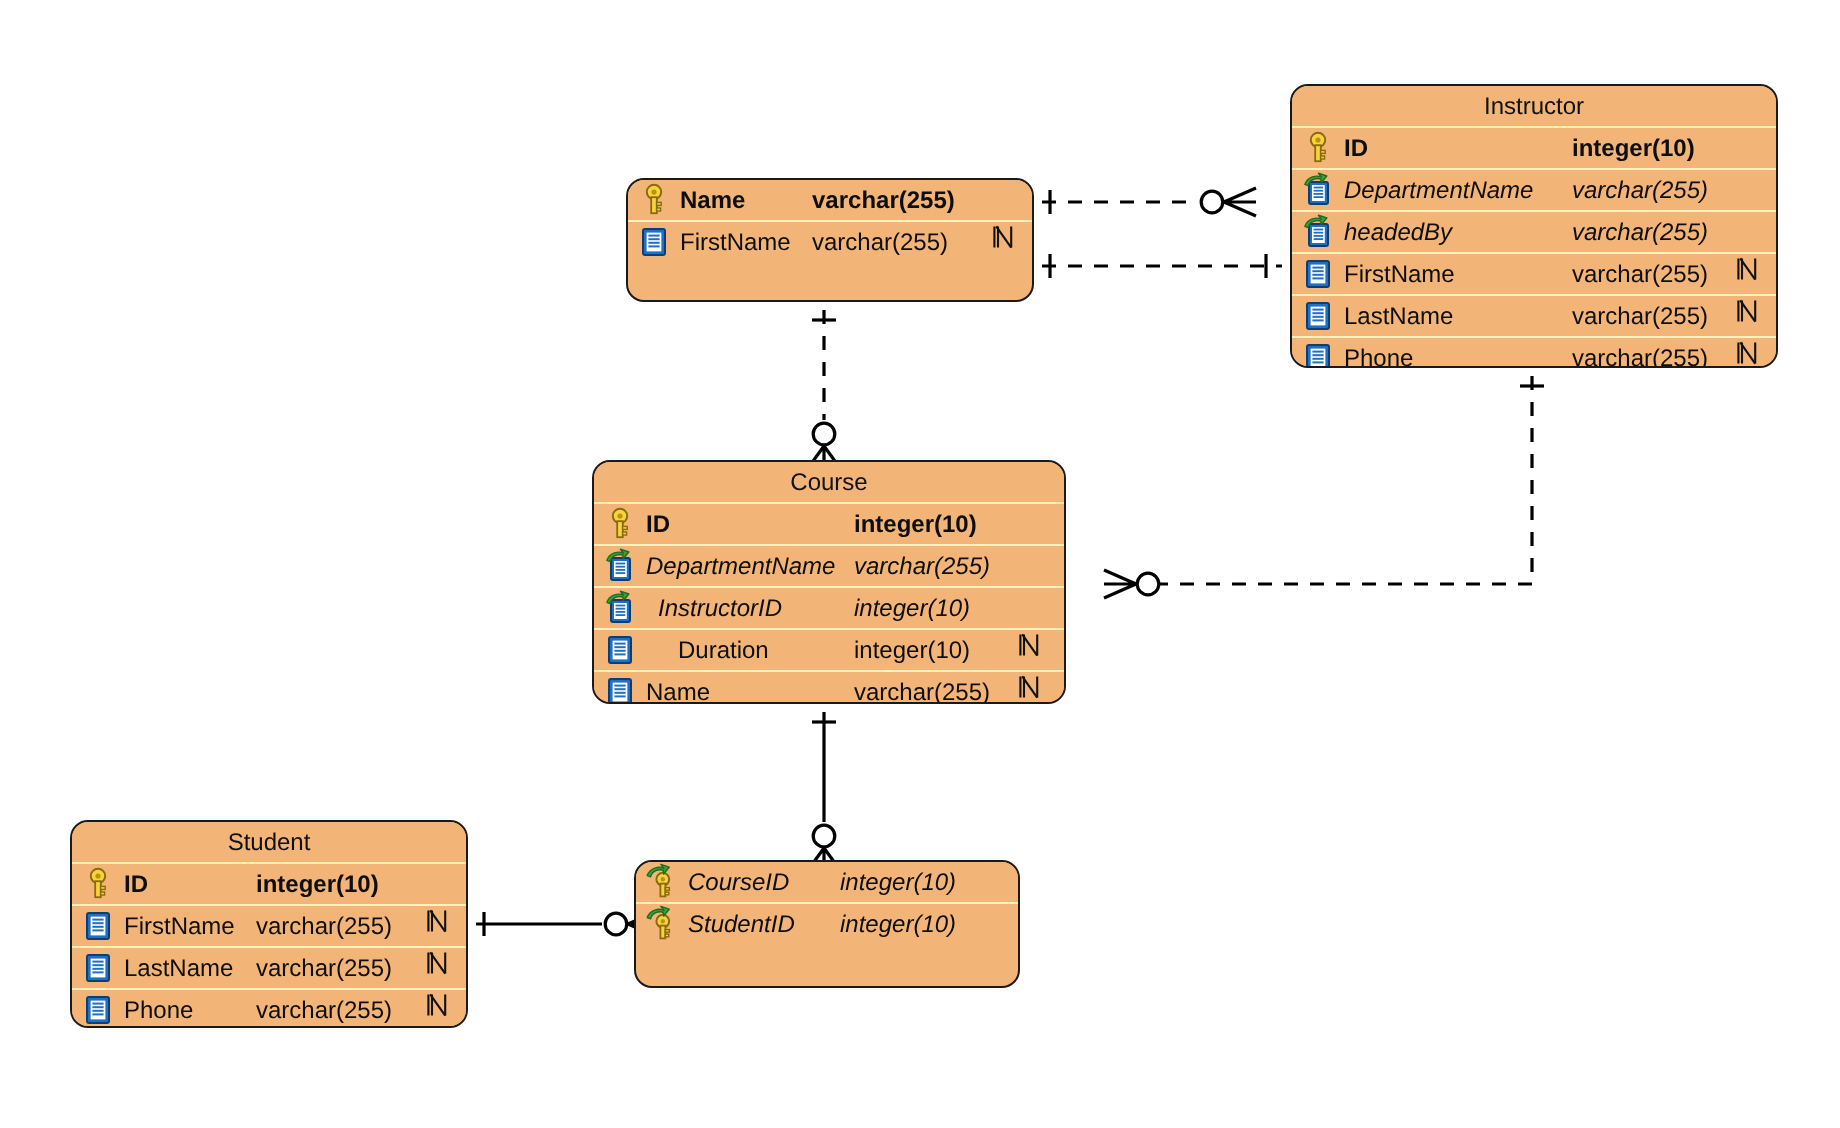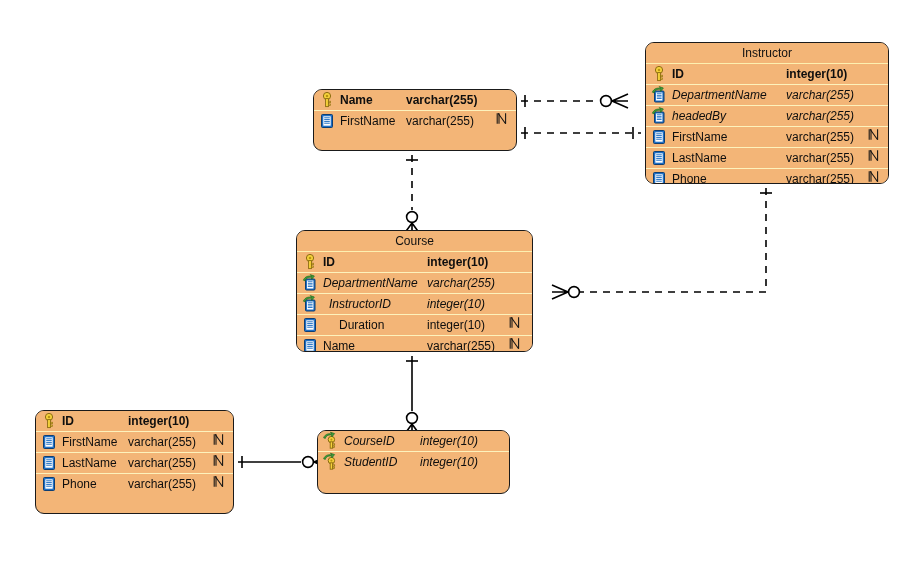--- a/index.html
+++ b/index.html
@@ -412,20 +412,21 @@
                     <line x1="1.2" y1="1.2" x2="1.2" y2="11.8"></line>
                     <line x1="3.0" y1="1.2" x2="3.0" y2="11.8"></line>
                     <line x1="9.6" y1="1.2" x2="9.6" y2="11.8"></line>
                     <line x1="2.1" y1="1.2" x2="9.6" y2="11.8"></line>
                   </g>
                 </svg></span></span>
           </div>
         </div>
       </div>
       <div class="entity" style="left: 35px; top: 410px; width: 199px; height: 104px;">
+        <div class="entity-title">Student</div>
         <div class="rows">
           <div class="row pk">
             <span class="ico">
               <svg class="icon-svg" width="20" height="20" viewBox="0 0 20 20" xmlns="http://www.w3.org/2000/svg">
                 <circle cx="10" cy="6" r="3.6" fill="#f7d33c" stroke="#8a6a10" stroke-width="1"></circle>
                 <circle cx="10" cy="6" r="1.3" fill="#b99412"></circle>
                 <rect x="8.6" y="8.6" width="2.8" height="8" fill="#f7d33c" stroke="#8a6a10" stroke-width="0.9"></rect>
                 <rect x="11.3" y="11.2" width="2.3" height="1.5" fill="#f7d33c" stroke="#8a6a10" stroke-width="0.7"></rect>
                 <rect x="11.3" y="14.0" width="2.0" height="1.5" fill="#f7d33c" stroke="#8a6a10" stroke-width="0.7"></rect>
               </svg>

